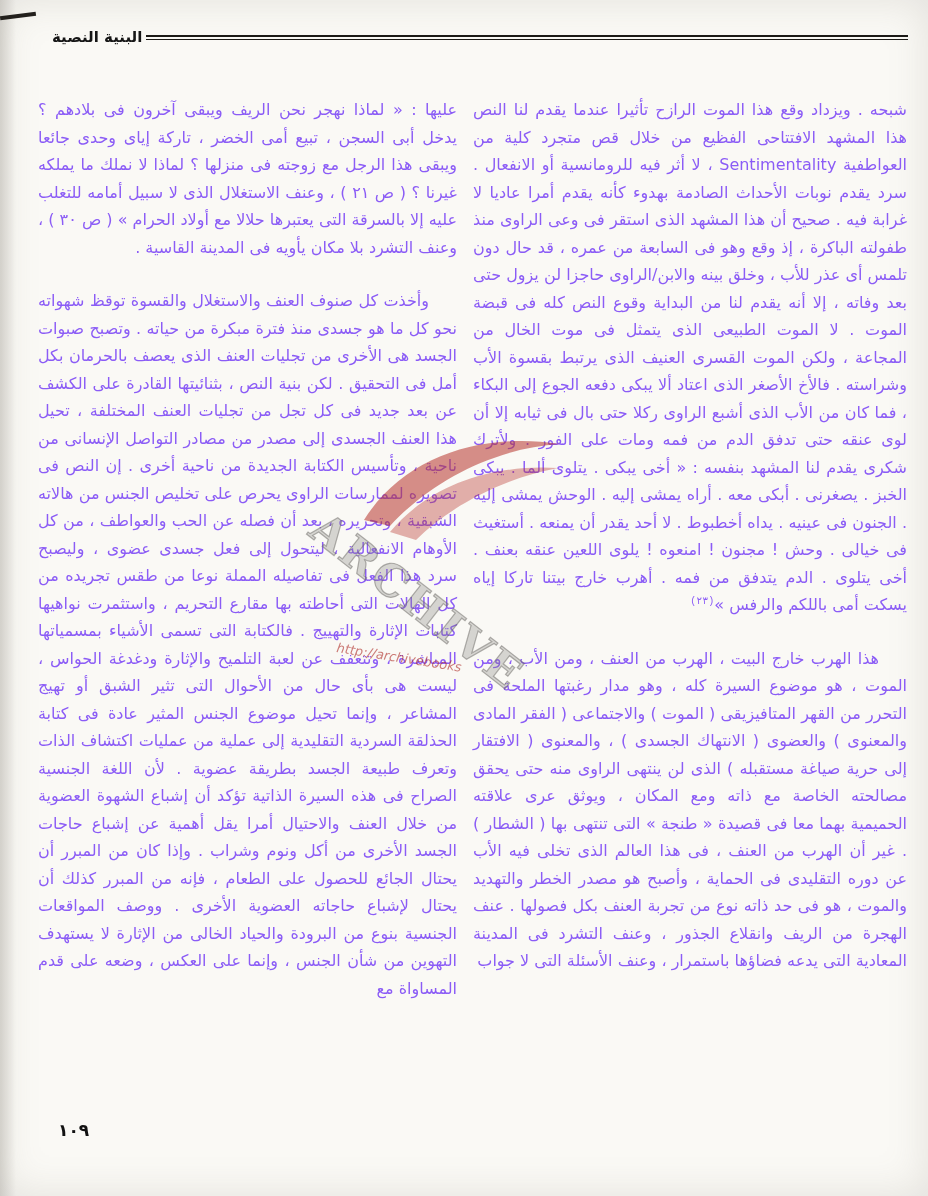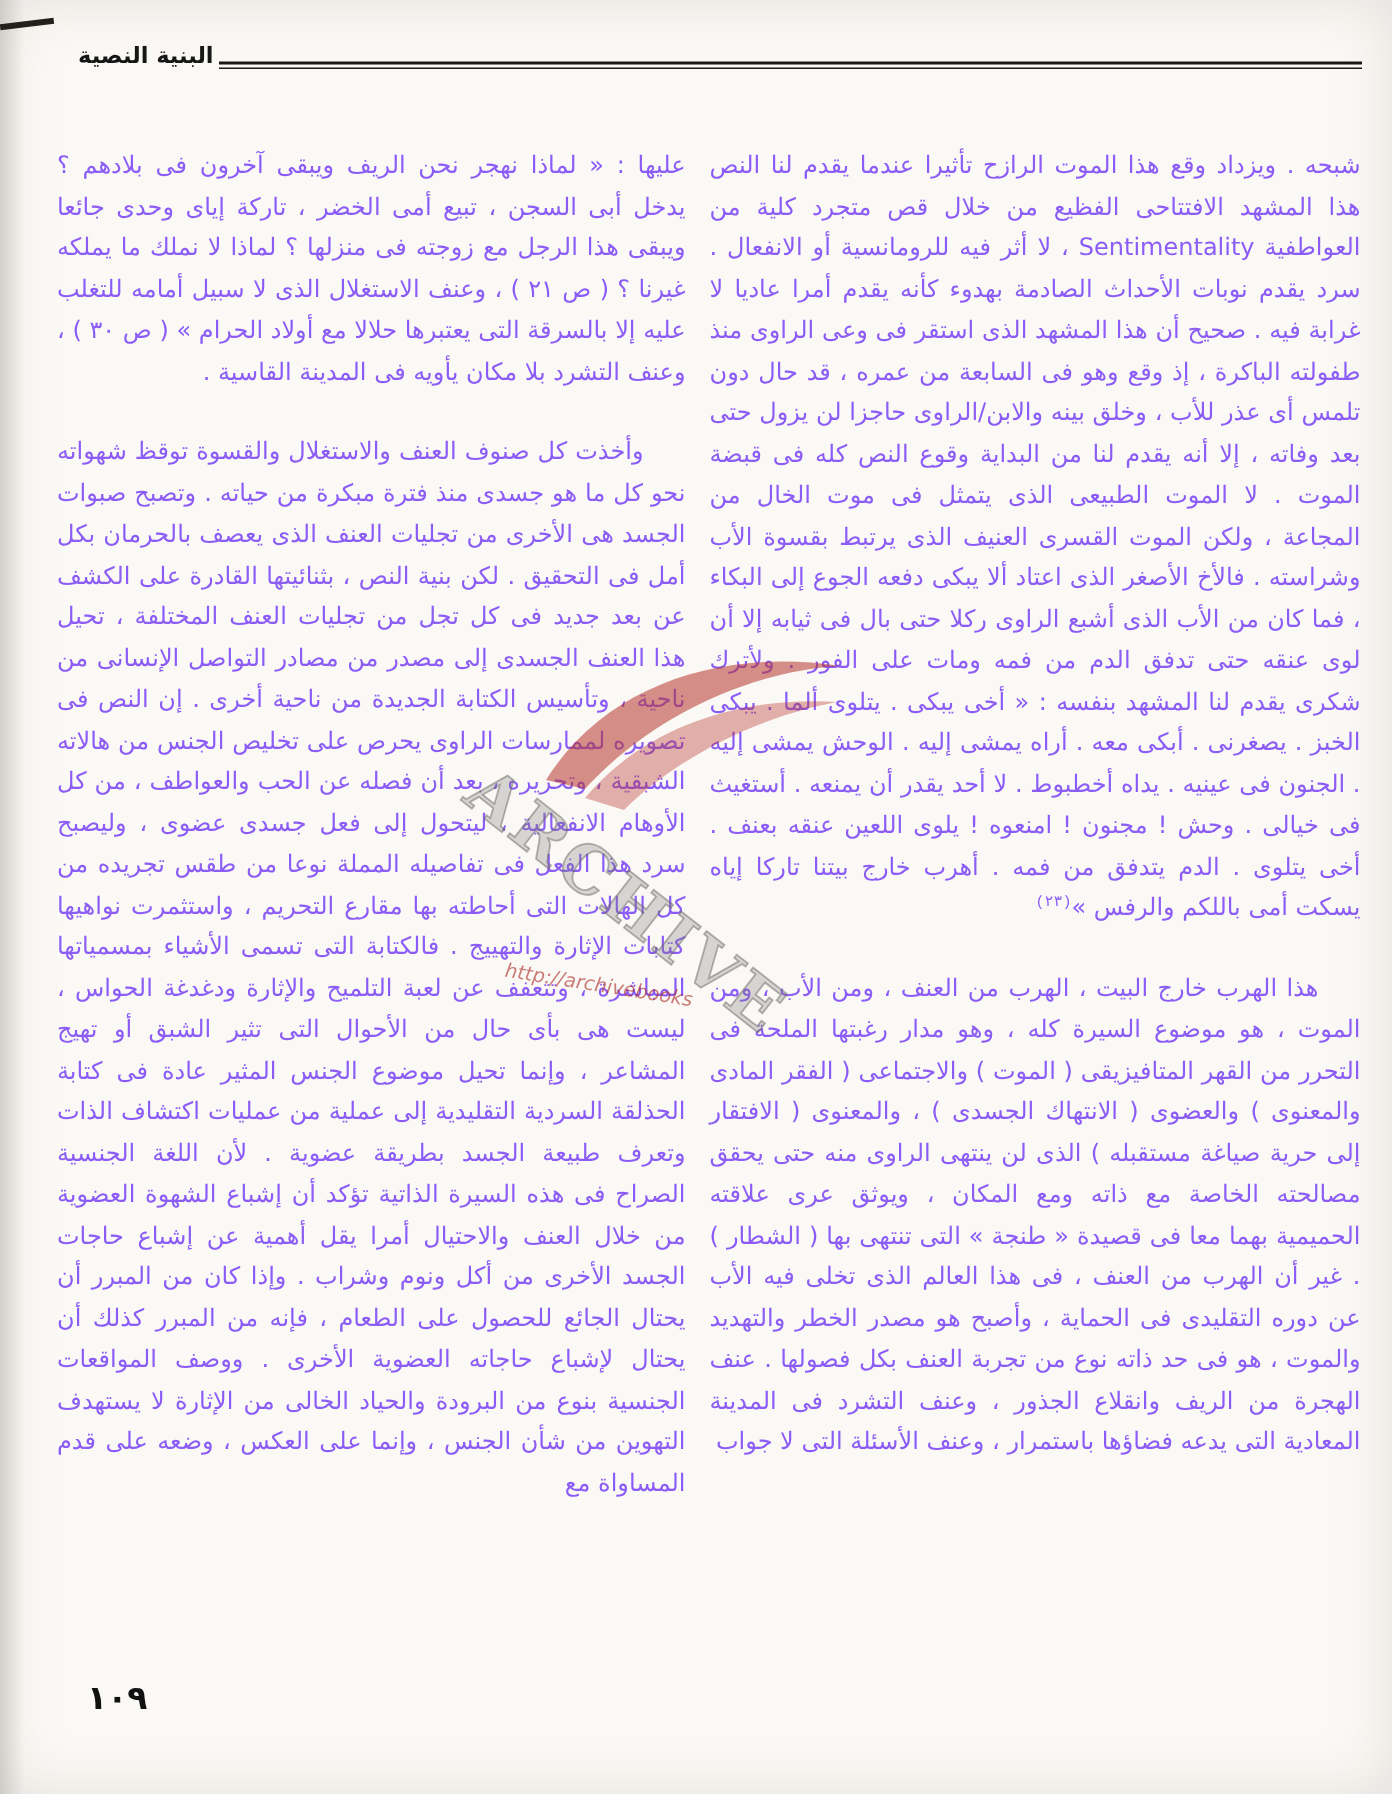--- a/index.html
+++ b/index.html
@@ -21,21 +21,21 @@
     pointer-events: none;
   }
   .corner-mark {
     position: absolute; top: 14px; left: 0; width: 36px; height: 4px;
     background: #23201c; transform: rotate(-7deg);
   }
 
   
   .page-header {
     position: absolute; top: 28px; left: 52px; right: 20px;
-    display: flex; align-items: flex-end; gap: 4px;
+    display: flex; align-items: center; gap: 4px;
   }
   .header-title {
     font-size: 15px; font-weight: bold; direction: rtl; white-space: nowrap;
     letter-spacing: 0.5px;
   }
   .header-rule {
     flex: 1; height: 5px;
     border-top: 2.5px solid #1c1a17;
     border-bottom: 1px solid #1c1a17;
   }
@@ -75,21 +75,21 @@
     transform: rotate(9deg);
     font-size: 13px; font-style: italic;
     color: rgba(175,45,40,0.62);
     white-space: nowrap;
   }
 
   
   .page-number {
     position: absolute; left: 58px; top: 1120px;
     direction: rtl;
-    font-size: 22px; font-weight: bold; color: #111;
+    font-size: 17px; font-weight: bold; color: #111;
   }
 </style>
 </head>
 <body>
 
 <div class="page">
 
   <div class="edge-shade"></div>
   <div class="corner-mark"></div>
 

